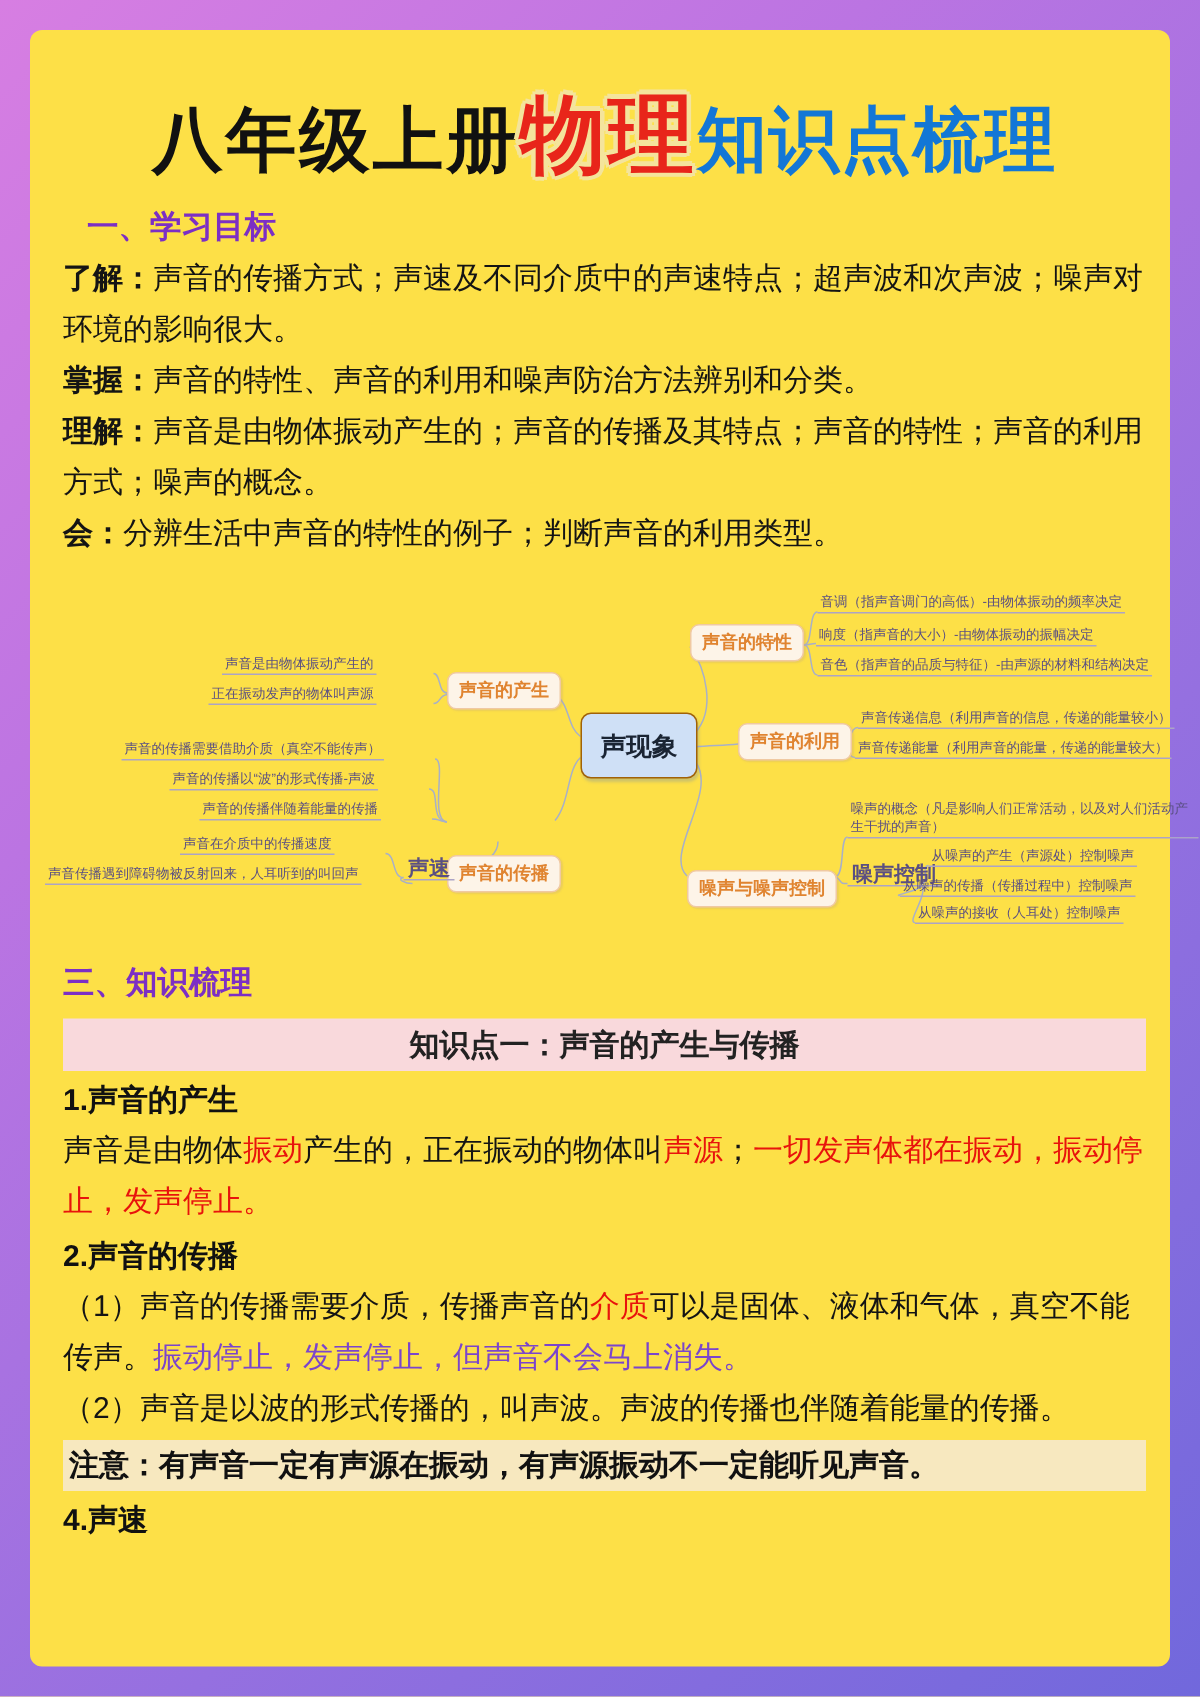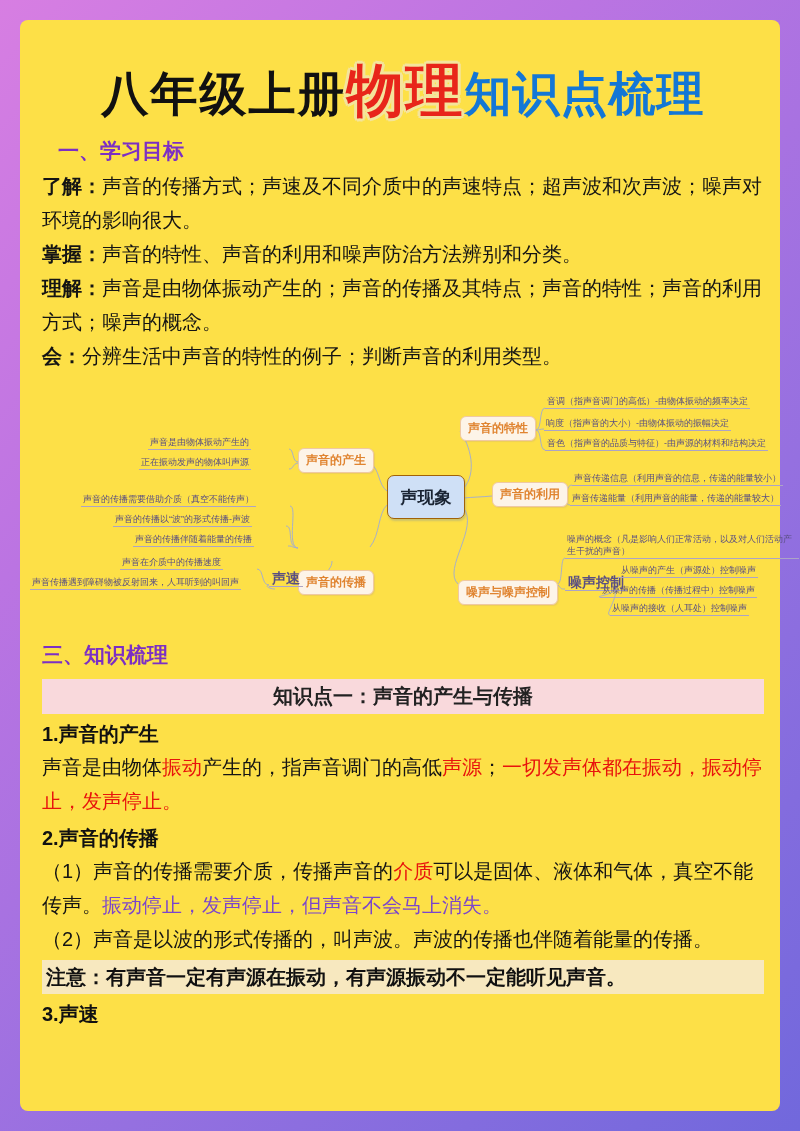--- a/index.html
+++ b/index.html
@@ -138,23 +138,23 @@
       <div class="mm-leaf" style="left:577px;top:179px;">从噪声的产生（声源处）控制噪声</div>
       <div class="mm-leaf" style="left:558px;top:199px;">从噪声的传播（传播过程中）控制噪声</div>
       <div class="mm-leaf" style="left:568px;top:217px;">从噪声的接收（人耳处）控制噪声</div>
     </div>
 
     <h2 class="sec tight">三、知识梳理</h2>
 
     <div class="banner">知识点一：声音的产生与传播</div>
 
     <p class="subtitle">1.声音的产生</p>
-    <p class="body"><span>声音是由物体</span><span class="red">振动</span><span>产生的，指声音调门的高低</span><span class="red">声源</span><span>；</span><span class="red">一切发声体都在振动，振动停止，发声停止。</span></p>
+    <p class="body"><span>声音是由物体</span><span class="red">振动</span><span>产生的，正在振动的物体叫</span><span class="red">声源</span><span>；</span><span class="red">一切发声体都在振动，振动停止，发声停止。</span></p>
 
     <p class="subtitle">2.声音的传播</p>
     <p class="body"><span>（1）声音的传播需要介质，传播声音的</span><span class="red">介质</span><span>可以是固体、液体和气体，真空不能传声。</span><span class="vio">振动停止，发声停止，但声音不会马上消失。</span></p>
     <p class="body">（2）声音是以波的形式传播的，叫声波。声波的传播也伴随着能量的传播。</p>
 
     <div class="note">注意：有声音一定有声源在振动，有声源振动不一定能听见声音。</div>
 
-    <p class="subtitle">3.声速</p>
+    <p class="subtitle">4.声速</p>
   </div>
 </div>
 
 </body></html>

